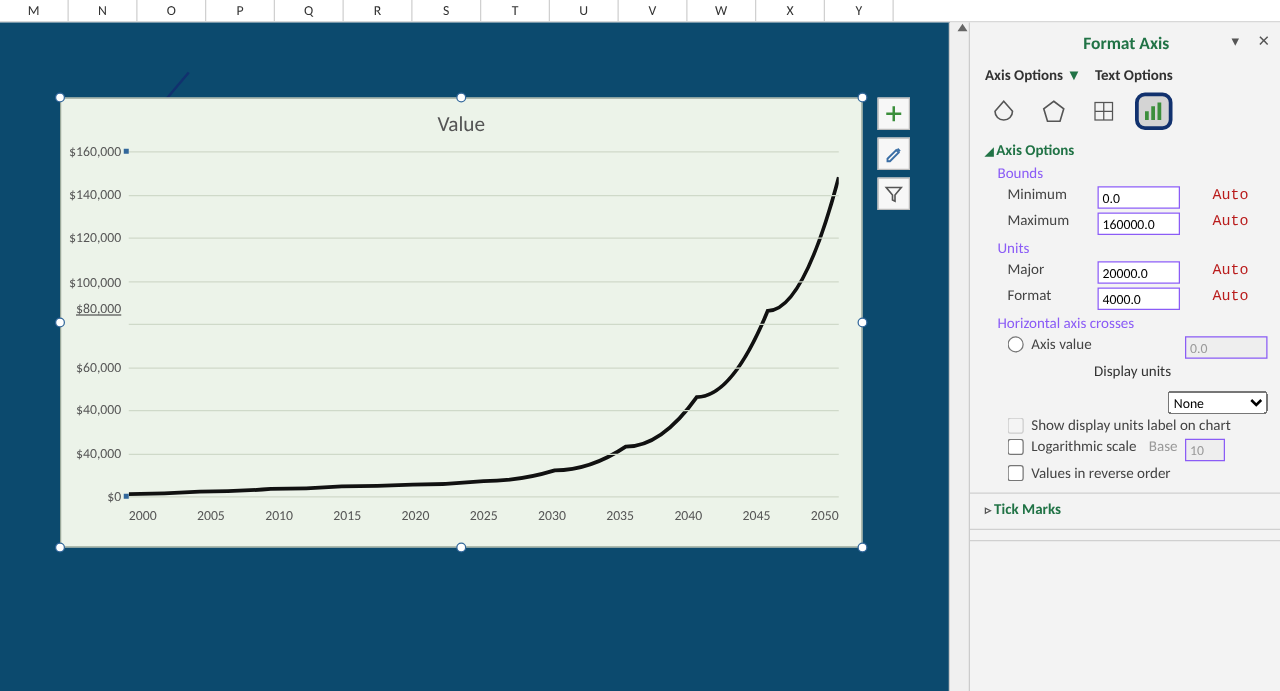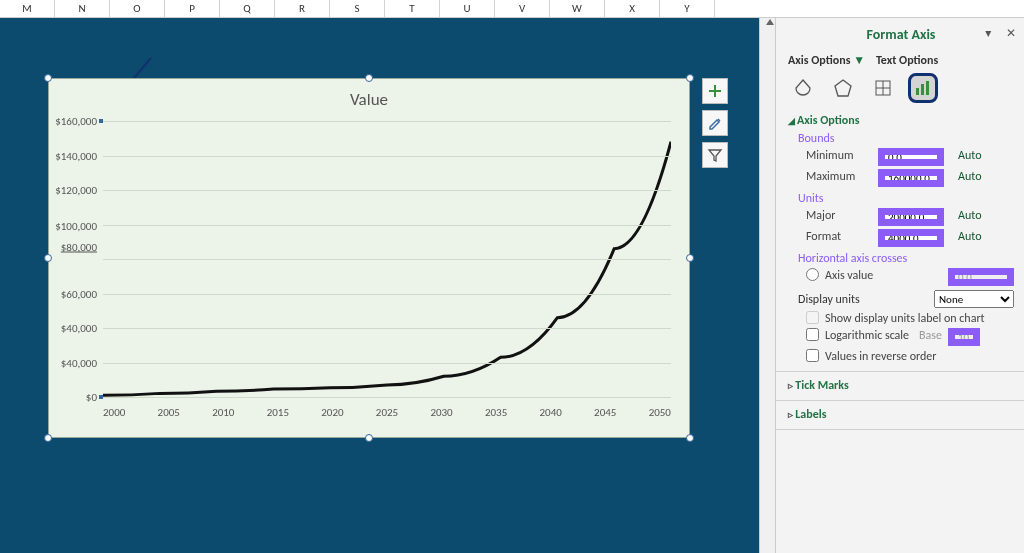--- a/index.html
+++ b/index.html
@@ -52,27 +52,27 @@
   .icon-row { display:flex; gap:10px; align-items:center; margin: 6px 0 10px 0; }
   .icon-row .icon-btn { width:30px; height:30px; display:flex; align-items:center; justify-content:center; }
   .icon-row .icon-btn.selected { border:3px solid #11316e; border-radius:8px; background:#d4d4d4; }
   .section { margin-bottom: 8px; }
   .section-hdr { color:#217346; font-size:12px; font-weight:bold; }
   .section-hdr.collapsed::before { content:"▹ "; font-size:10px; color:#555; }
   .section-hdr.expanded::before { content:"◢ "; font-size:9px; color:#217346; }
   .sub { margin: 4px 0 2px 10px; font-size:12px; color:#8b5cf6; }
   .row { display:flex; align-items:flex-start; margin:3px 0 3px 18px; gap:6px; }
   .row label { width:66px; font-size:12px; color:#444; }
-  .row input[type=text] { width:66px; height:18px; font-size:11px; border:7px solid #8b5cf6; padding:0 3px; background:#fff; }
+  .row input[type=text] { width:66px; height:18px; font-size:11px; border:1px solid #8b5cf6; padding:0 3px; background:#fff; }
   .row input.disabled { background:#eee; color:#999; }
-  .row .auto { font-size:12px; color:#14532d; margin-left:8px; }
+  .row .auto { font-size:12px; color:#b91c1c; margin-left:20px;font-family:Liberation Mono, monospace; }
   .row input[type=radio], .row input[type=checkbox] { margin-top:0; }
   .row.radio label, .row.chk label { width:auto; }
   .row.chk.disabled { color:#999; }
-  .display-units-row { display:flex; align-items:center; margin:4px 0 2px 10px; gap:8px; }
+  .display-units-row { display:flex; align-items:center; margin:4px 0 2px 10px; gap:8px;flex-direction:column; }
   .display-units-row select { width:80px; height:18px; font-size:11px; }
   .hr { border-top:1px solid #d0d0d0; margin:8px -10px 6px -12px; }
 </style>
 </head>
 <body>
 
 <div class="col-headers">
   <div>M</div>
   <div>N</div>
   <div>O</div>
@@ -270,16 +270,15 @@
       </div>
       <div class="row chk">
         <input type="checkbox" style="">
         <label>Values in reverse order</label>
       </div>
     </div>
 
     <div class="hr"></div>
     <div class="section-hdr collapsed">Tick Marks</div>
     <div class="hr"></div>
-    <div class="section-hdr collapsed">Labels</div>
     <div class="hr"></div>
   </div>
 </div>
 
 </body></html>

